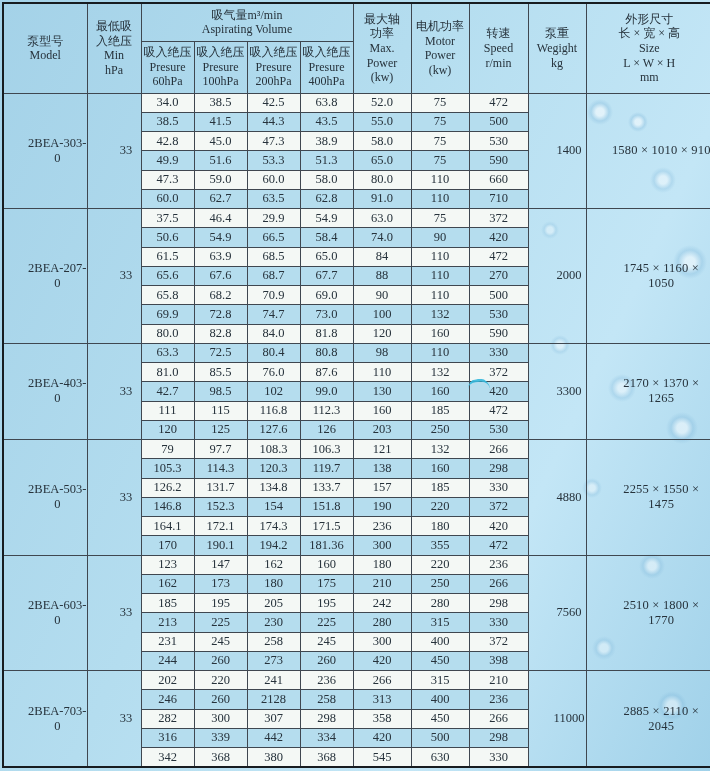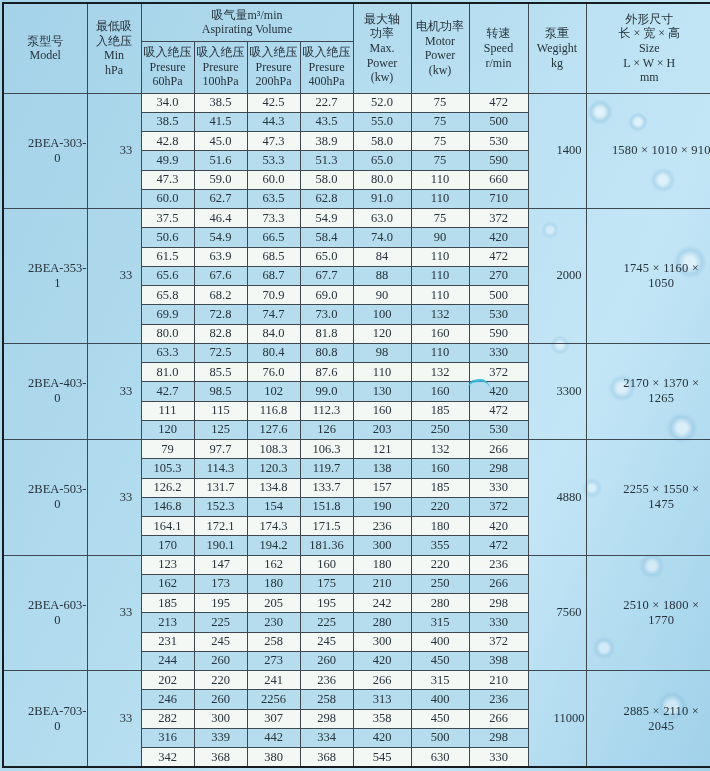--- a/index.html
+++ b/index.html
@@ -123,21 +123,21 @@
 400hPa</th>
       </tr>
     </thead>
     <tbody>
         <tr>
           <td rowspan="6" class="group-cell">2BEA-303-0</td>
           <td rowspan="6" class="group-cell">33</td>
           <td class="data-cell row-white">34.0</td>
           <td class="data-cell row-white">38.5</td>
           <td class="data-cell row-white">42.5</td>
-          <td class="data-cell row-white">22.7</td>
+          <td class="data-cell row-white">63.8</td>
           <td class="data-cell row-white">52.0</td>
           <td class="data-cell row-white">75</td>
           <td class="data-cell row-white">472</td>
           <td rowspan="6" class="group-cell">1400</td>
           <td rowspan="6" class="group-cell size-cell">1580 × 1010 × 910</td>
         </tr>
         <tr>
           <td class="data-cell row-blue">38.5</td>
           <td class="data-cell row-blue">41.5</td>
           <td class="data-cell row-blue">44.3</td>
@@ -176,25 +176,25 @@
         <tr>
           <td class="data-cell row-blue">60.0</td>
           <td class="data-cell row-blue">62.7</td>
           <td class="data-cell row-blue">63.5</td>
           <td class="data-cell row-blue">62.8</td>
           <td class="data-cell row-blue">91.0</td>
           <td class="data-cell row-blue">110</td>
           <td class="data-cell row-blue">710</td>
         </tr>
         <tr>
-          <td rowspan="7" class="group-cell">2BEA-353-1</td>
+          <td rowspan="7" class="group-cell">2BEA-207-0</td>
           <td rowspan="7" class="group-cell">33</td>
           <td class="data-cell row-white">37.5</td>
           <td class="data-cell row-white">46.4</td>
-          <td class="data-cell row-white">73.3</td>
+          <td class="data-cell row-white">29.9</td>
           <td class="data-cell row-white">54.9</td>
           <td class="data-cell row-white">63.0</td>
           <td class="data-cell row-white">75</td>
           <td class="data-cell row-white">372</td>
           <td rowspan="7" class="group-cell">2000</td>
           <td rowspan="7" class="group-cell size-cell">1745 × 1160 × 1050</td>
         </tr>
         <tr>
           <td class="data-cell row-blue">50.6</td>
           <td class="data-cell row-blue">54.9</td>
@@ -423,21 +423,21 @@
           <td class="data-cell row-white">236</td>
           <td class="data-cell row-white">266</td>
           <td class="data-cell row-white">315</td>
           <td class="data-cell row-white">210</td>
           <td rowspan="5" class="group-cell">11000</td>
           <td rowspan="5" class="group-cell size-cell">2885 × 2110 × 2045</td>
         </tr>
         <tr>
           <td class="data-cell row-blue">246</td>
           <td class="data-cell row-blue">260</td>
-          <td class="data-cell row-blue">2256</td>
+          <td class="data-cell row-blue">2128</td>
           <td class="data-cell row-blue">258</td>
           <td class="data-cell row-blue">313</td>
           <td class="data-cell row-blue">400</td>
           <td class="data-cell row-blue">236</td>
         </tr>
         <tr>
           <td class="data-cell row-white">282</td>
           <td class="data-cell row-white">300</td>
           <td class="data-cell row-white">307</td>
           <td class="data-cell row-white">298</td>

